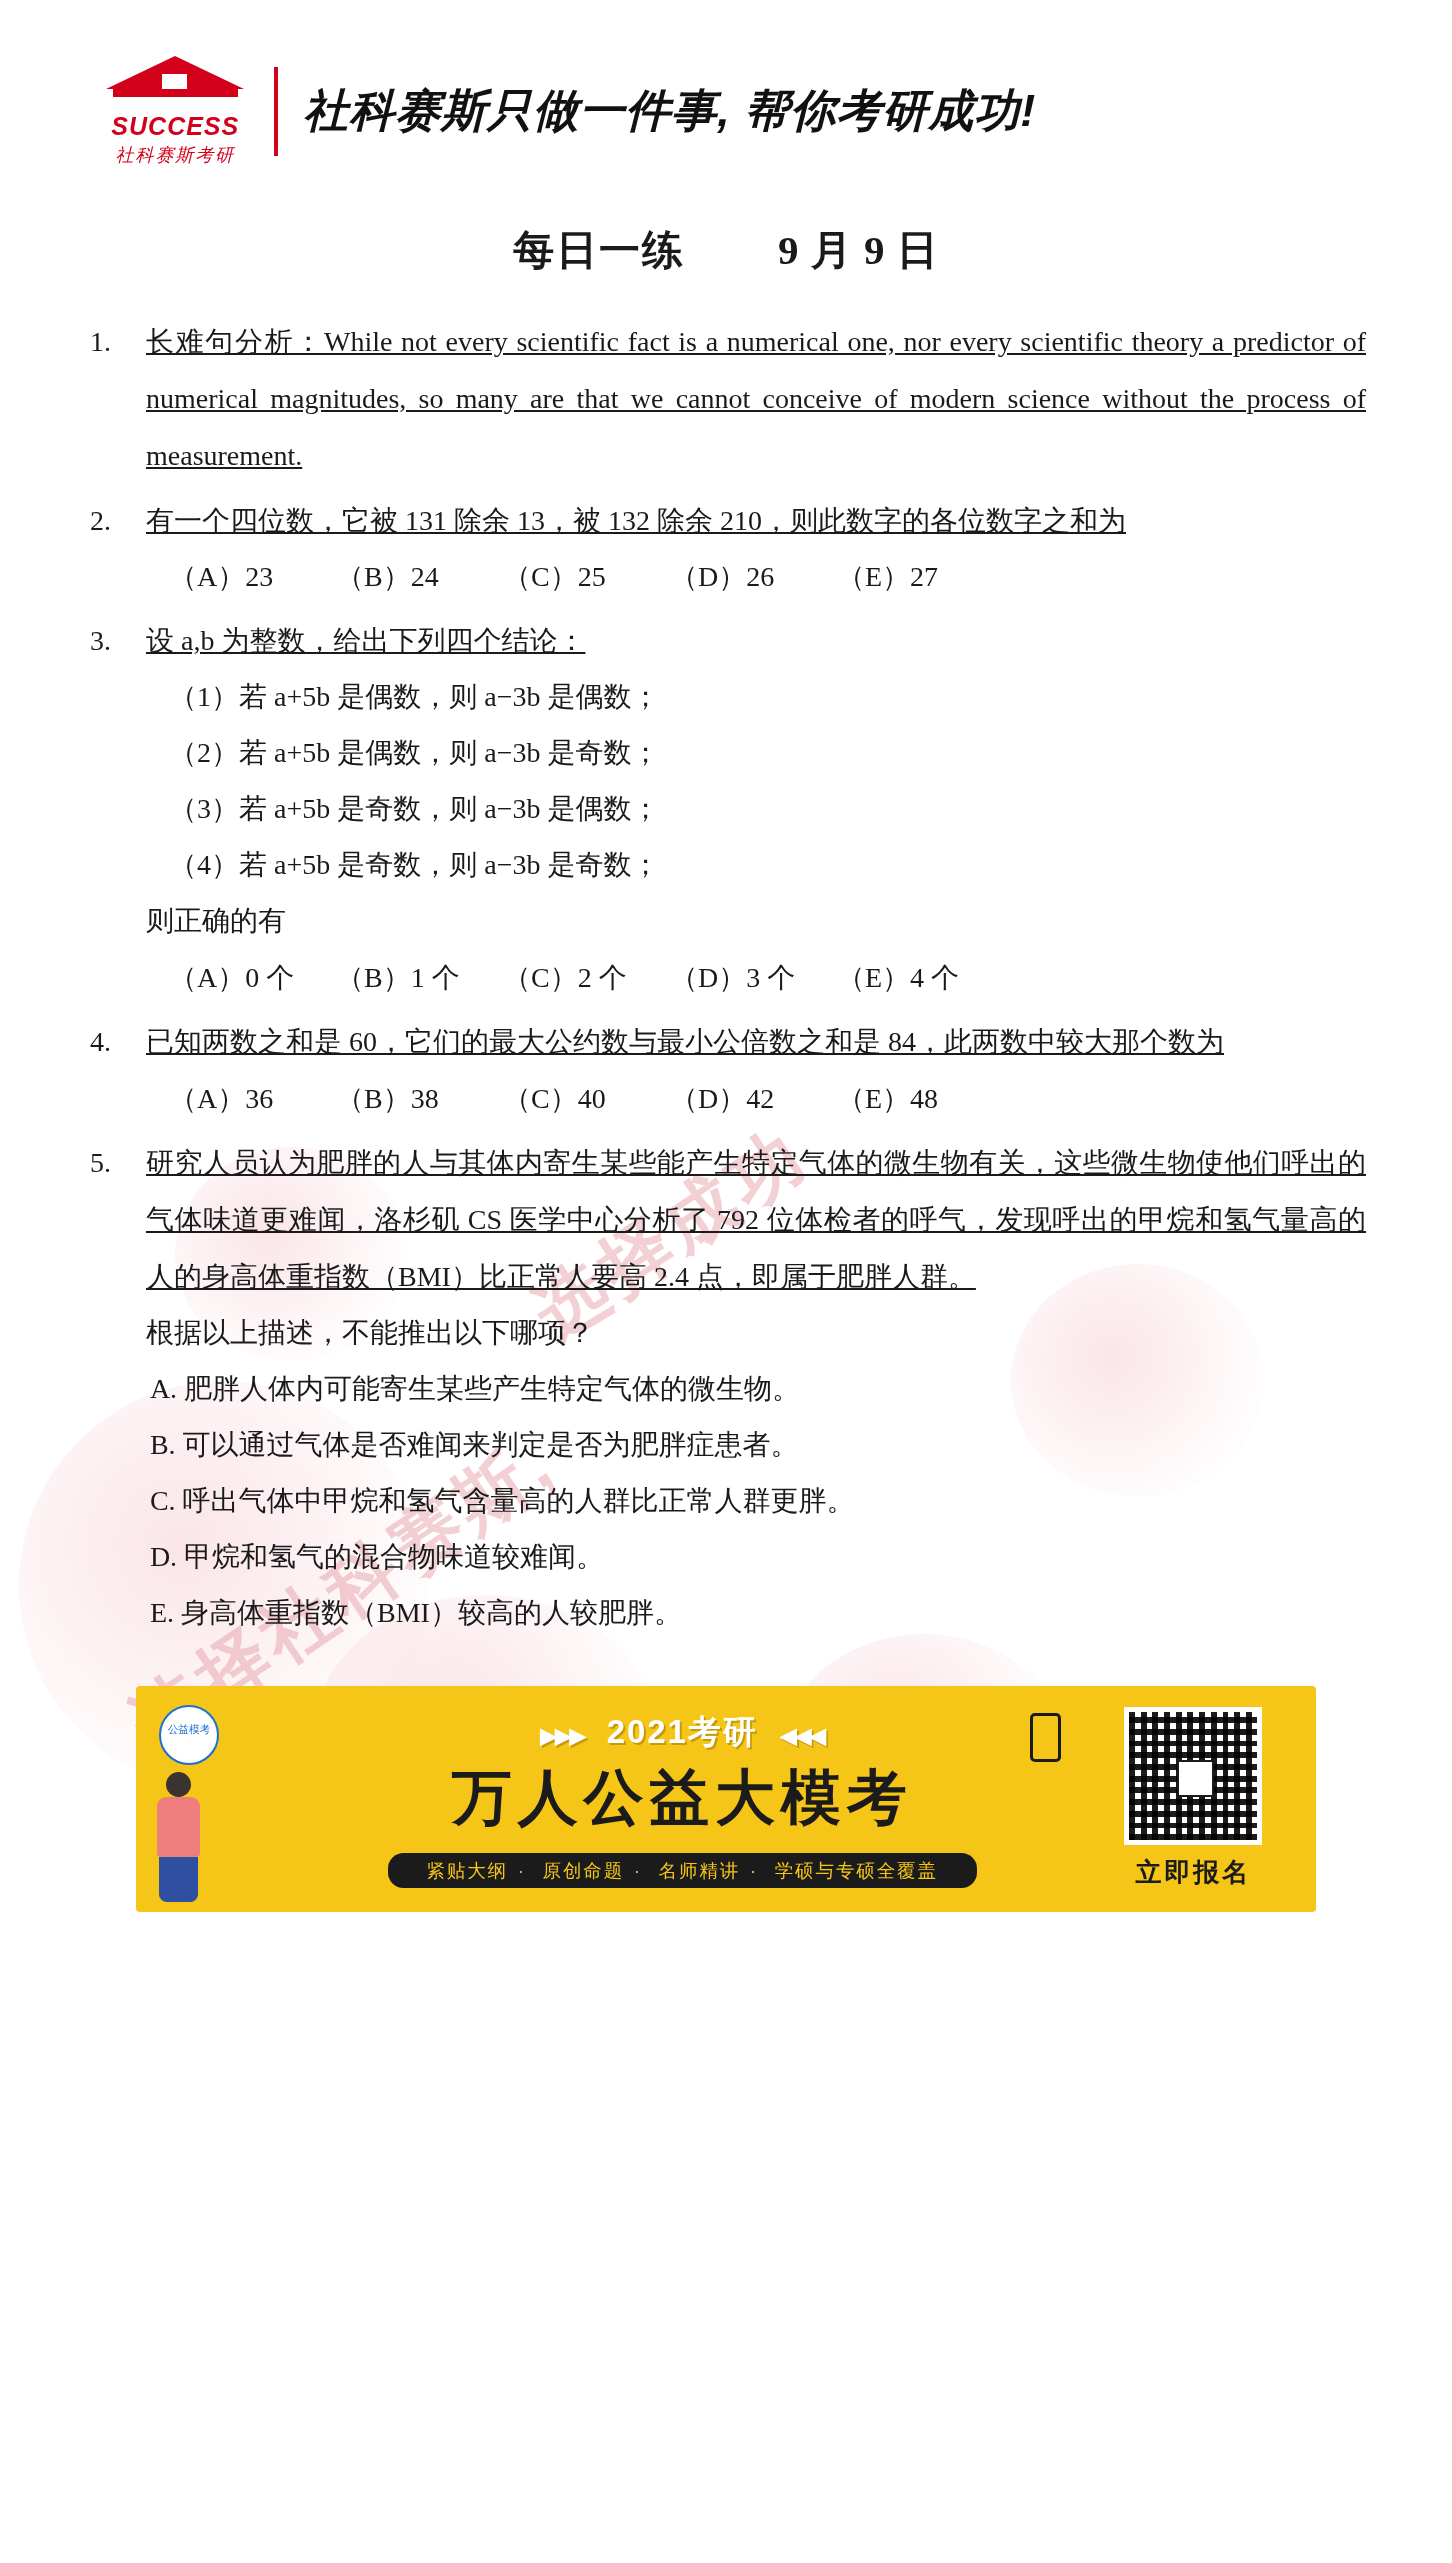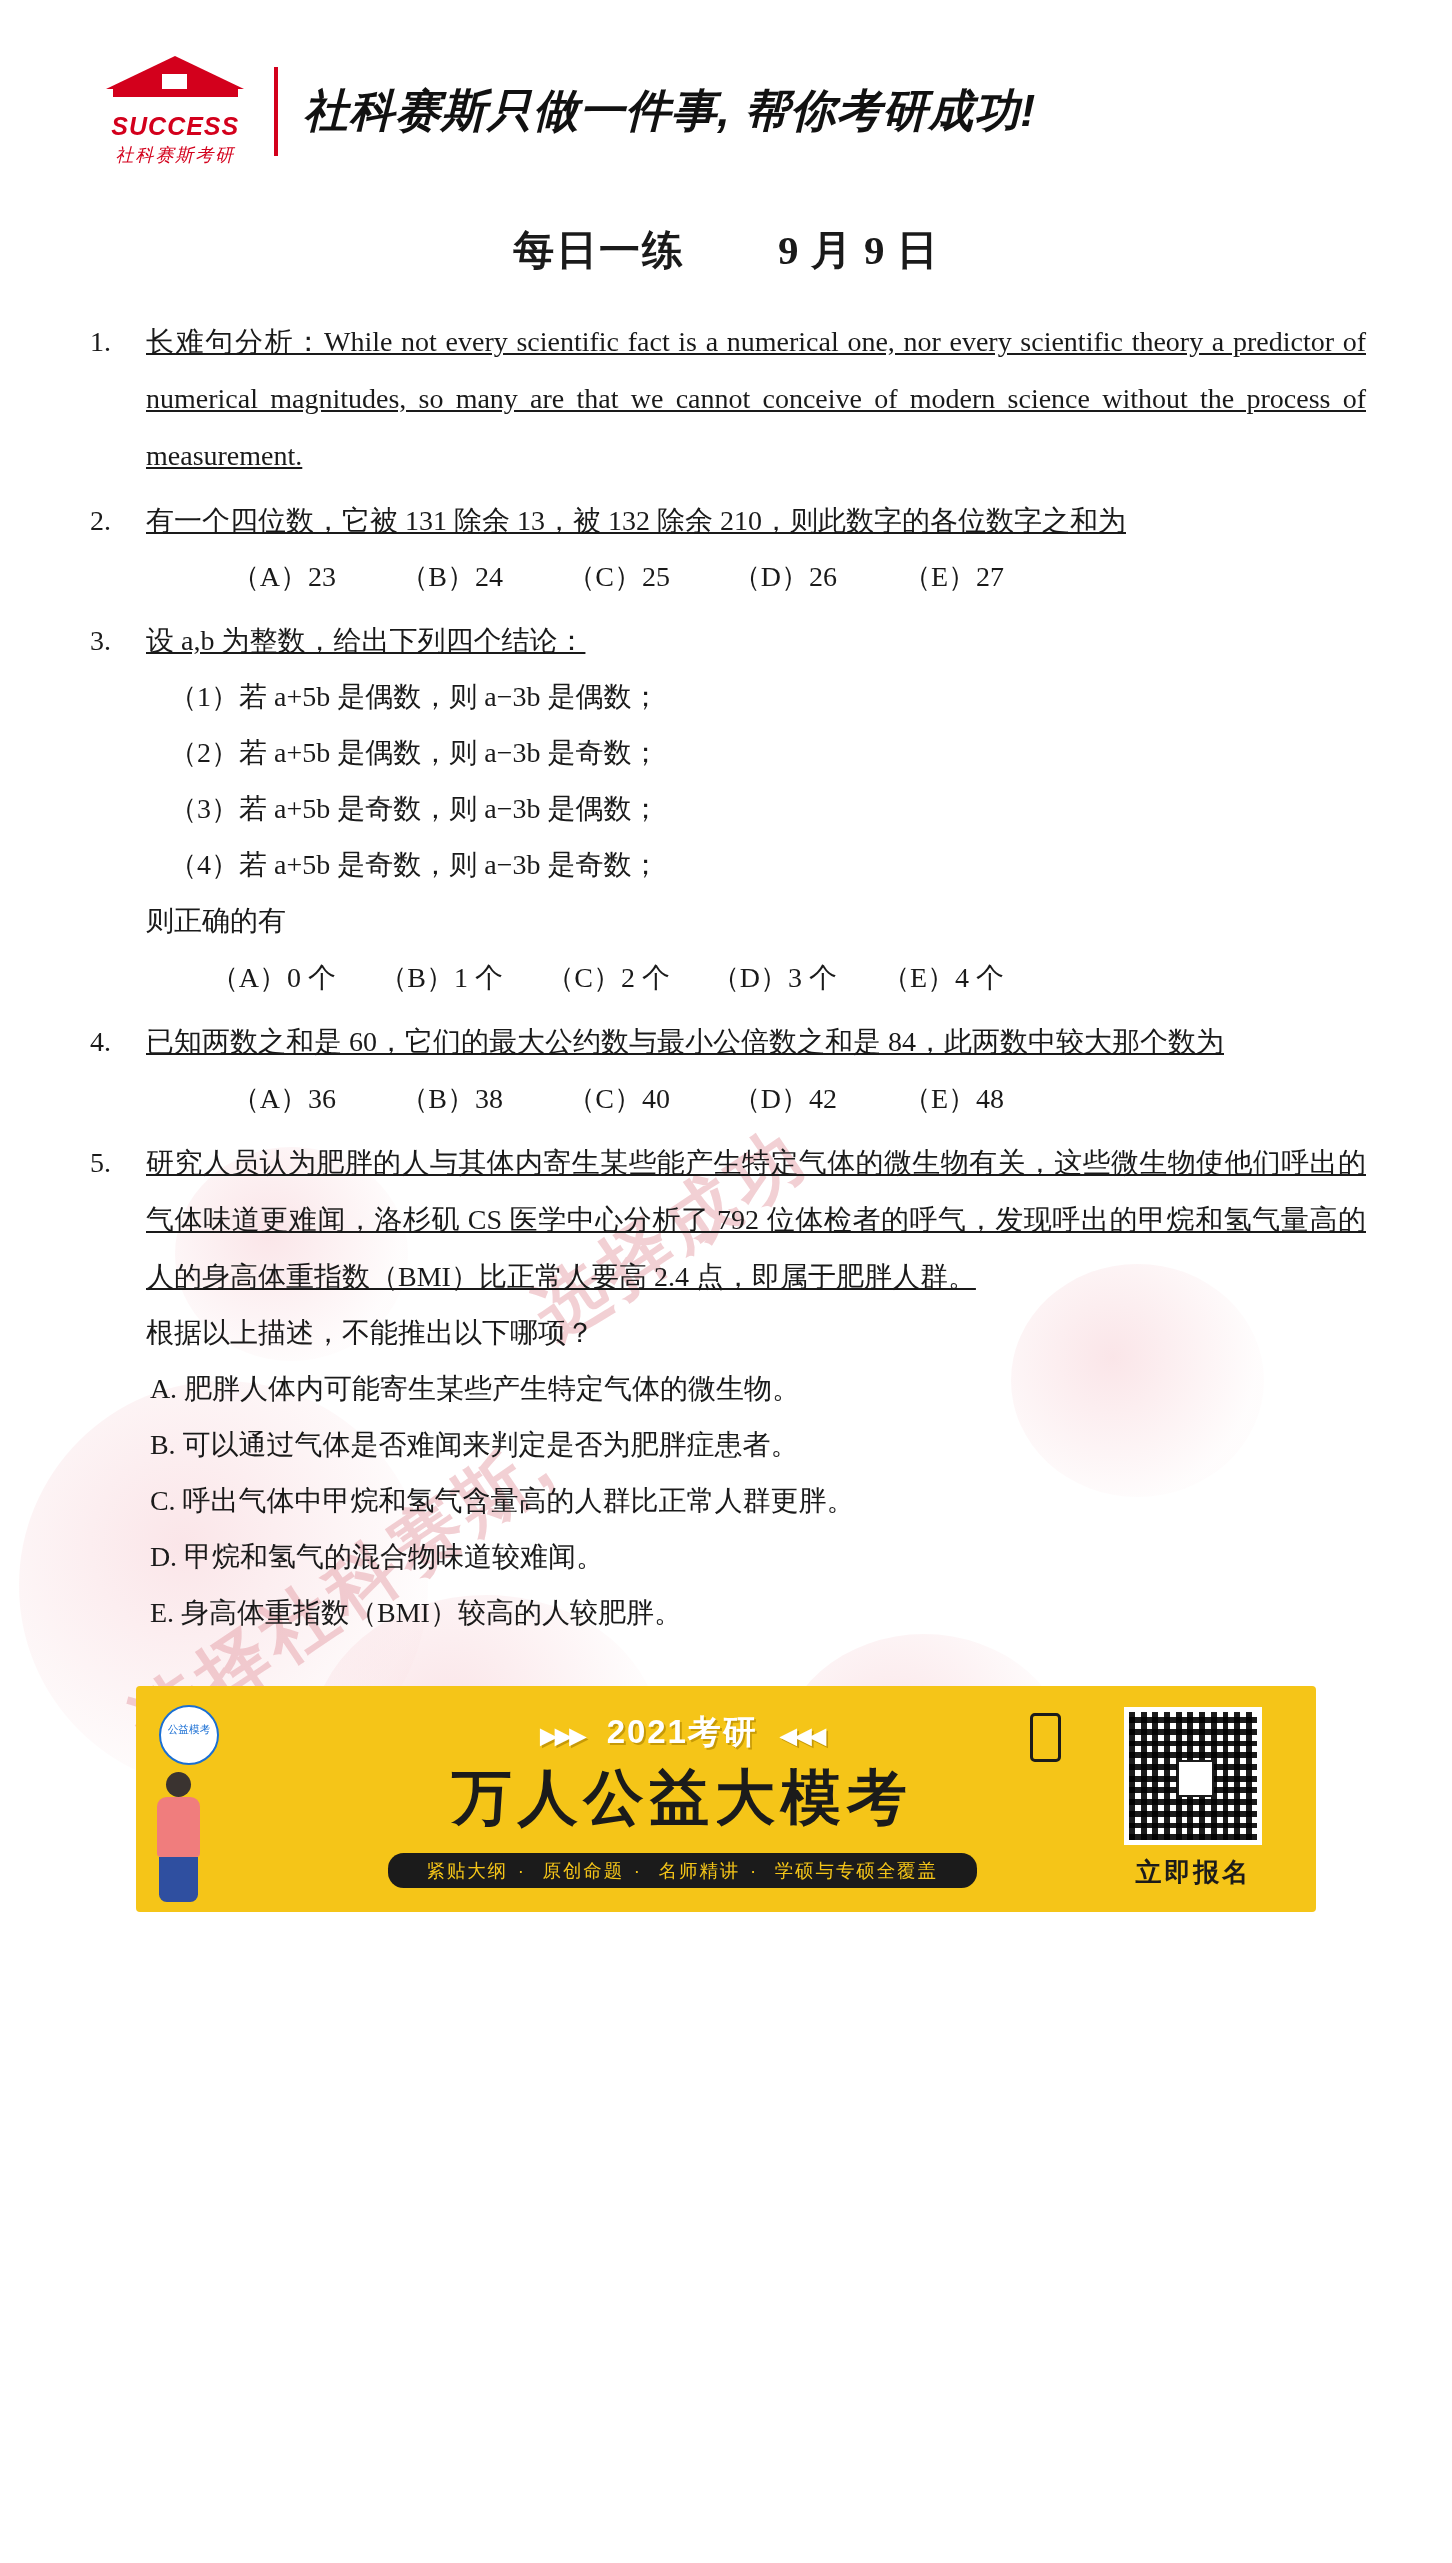--- a/index.html
+++ b/index.html
@@ -165,21 +165,20 @@
     text-align: justify;
     text-justify: inter-word;
   }
 
   .choices {
     display: flex;
     margin-top: 1.9px;
     padding-left: 23px;
     font-size: 28px;
     line-height: 54px;
-    text-align: right;
   }
   .choices > span {
     width: 167px;
     flex: none;
     white-space: nowrap;
   }
   .subline {
     padding-left: 23px;
     font-size: 28px;
     line-height: 56px;

